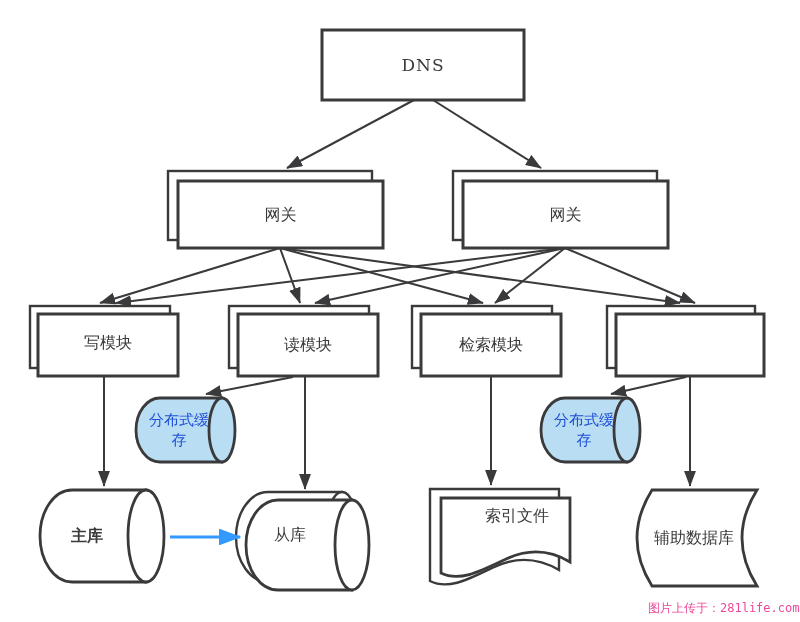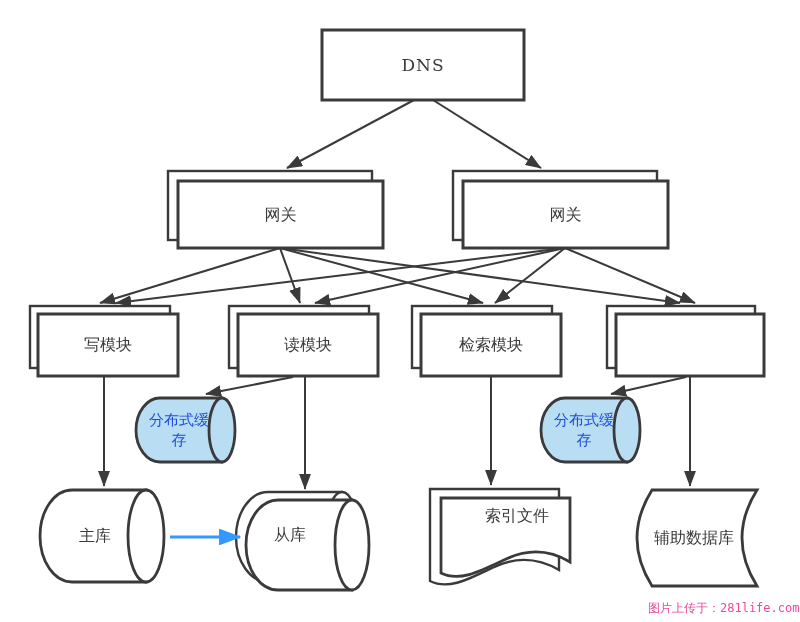--- a/index.html
+++ b/index.html
@@ -107,26 +107,26 @@
       <line x1="690" y1="377" x2="690" y2="486" marker-end="url(#ah)"></line>
     </g>
     <line x1="170" y1="537" x2="240" y2="537" stroke="#3399ff" stroke-width="3" marker-end="url(#ahb)"></line>
   </svg>
 
   <div class="label dns" style="left:322px;top:30px;width:202px;height:70px;">DNS</div>
 
   <div class="label" style="left:178px;top:181px;width:205px;height:67px;">网关</div>
   <div class="label" style="left:463px;top:181px;width:205px;height:67px;">网关</div>
 
-  <div class="label" style="left:38px;top:314px;width:140px;height:62px;">写模块</div>
+  <div class="label" style="left:38px;top:314px;width:140px;height:62px;font-family:Liberation Mono, monospace;">写模块</div>
   <div class="label" style="left:421px;top:314px;width:140px;height:62px;">检索模块</div>
   <div class="label" style="left:238px;top:314px;width:140px;height:62px;">读模块</div>
 
   <div class="label cache" style="left:146px;top:399px;width:66px;height:62px;">分布式缓存</div>
   <div class="label cache" style="left:551px;top:399px;width:66px;height:62px;">分布式缓存</div>
 
-  <div class="label" style="left:42px;top:490px;width:106px;height:92px;">主库</div>
+  <div class="label" style="left:34px;top:490px;width:106px;height:92px;font-weight:bold;">主库</div>
   <div class="label" style="left:238px;top:503px;width:104px;height:64px;">从库</div>
   <div class="label" style="left:441px;top:479px;width:152px;height:74px;">索引文件</div>
   <div class="label" style="left:632px;top:490px;width:124px;height:95px;">辅助数据库</div>
 
   <div class="watermark">图片上传于：281life.com</div>
 </div>
 
 </body></html>

